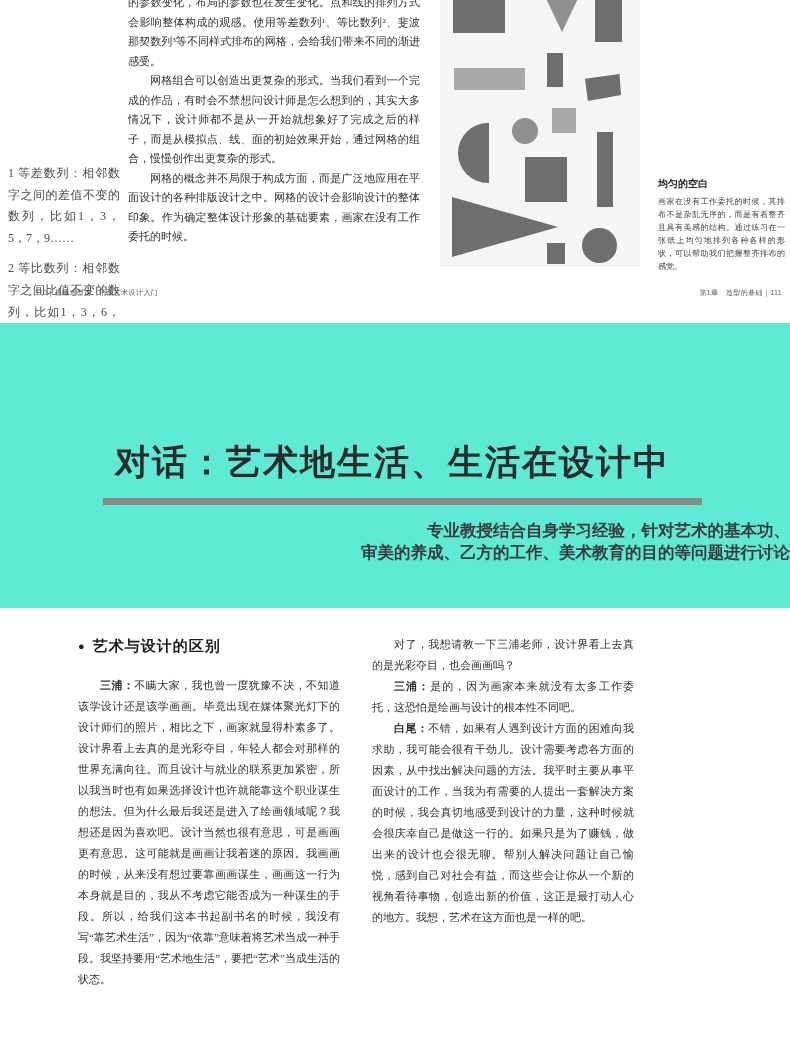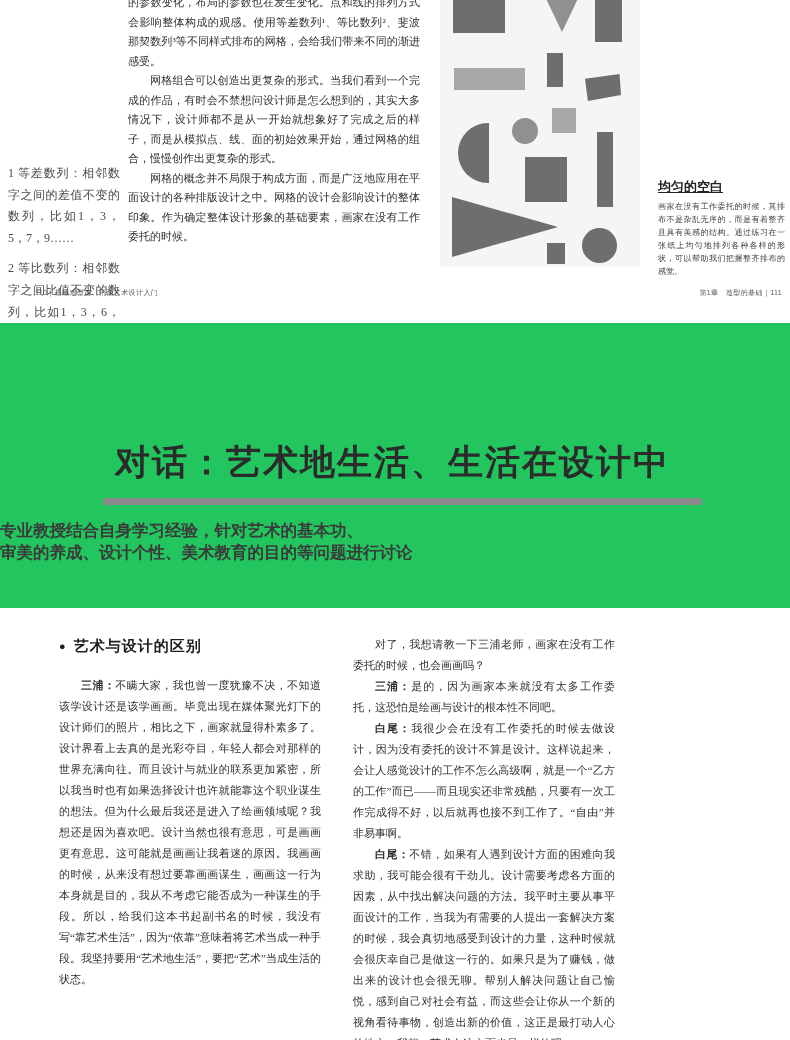--- a/index.html
+++ b/index.html
@@ -43,46 +43,46 @@
     border-top-color:transparent; border-bottom-color:transparent; border-left-style:solid; }
   .tri-down { width:0; height:0; border-left-style:solid; border-right-style:solid;
     border-left-color:transparent; border-right-color:transparent; border-top-style:solid; }
 
   .right-caption {
     position:absolute; left:658px; top:176px; width:127px;
     font-size:8px; line-height:1.62; color:#3d3d3d; text-align:justify;
   }
   .caption-title {
     font-family:"Liberation Sans", sans-serif; font-weight:bold;
-    font-size:13px; color:#222; margin-bottom:4px;text-decoration:underline;
+    font-size:10px; color:#222; margin-bottom:4px;
   }
   .caption-source { margin-top:1px; }
 
   
   .feature {
-    position:relative; width:790px; height:285px; background:#22c55e; overflow:hidden;
+    position:relative; width:790px; height:285px; background:#5eead4; overflow:hidden;
   }
   .title-block {
     position:absolute; left:103px; right:88px; top:116px;
     border-bottom:7px solid #8a8a8a; padding:0 0 12px 12px;
   }
   .feature-title {
     margin:0; font-family:"Liberation Sans", sans-serif; font-weight:bold;
     font-size:35px; letter-spacing:2px; color:#2b2b2b; white-space:nowrap;
   }
   .subtitle {
-    position:absolute; left:0; right:0; top:197px; text-align:left;
+    position:absolute; left:0; right:0; top:197px; text-align:right;
     font-family:"Liberation Sans", sans-serif; font-weight:bold;
     font-size:16.5px; line-height:21.5px; color:#3a3a3a;
   }
 
   
   .dialogue {
     position:relative; width:790px; height:432px; background:#ffffff;
-    padding:26px 104px 0 59px; overflow:hidden;
+    padding:26px 104px 0 78px; overflow:hidden;
   }
   .columns { display:flex; gap:32px; }
   .col { width:262px; font-size:11px; line-height:21px; text-align:justify; color:#2f2f2f; }
   .col p { margin:0; text-indent:2em; }
   .col p b { font-weight:bold; }
   .dlg-heading {
     font-weight:bold; font-size:15px; color:#1e1e1e; margin:2px 0 18px 0;
     text-indent:0; letter-spacing:1px;
   }
   .dlg-heading .bullet { font-size:11px; vertical-align:1px; margin-right:7px; }
@@ -135,38 +135,37 @@
 
     <div class="page-footer right">第1章　造型的基础｜111</div>
   </section>
 
   <section class="feature">
     <div class="title-block">
       <h1 class="feature-title">对话：艺术地生活、生活在设计中</h1>
     </div>
     <div class="subtitle">
       <div>专业教授结合自身学习经验，针对艺术的基本功、</div>
-      <div>审美的养成、设计个性、美术教育的目的等问题进行讨论</div>
+      <div>审美的养成、乙方的工作、美术教育的目的等问题进行讨论</div>
     </div>
   </section>
 
   <section class="dialogue">
     <div class="columns">
       <div class="col">
         <div class="dlg-heading">
           <span class="bullet">●</span><span>艺术与设计的区别</span>
         </div>
         <div>
             <p><b>三浦：</b>不瞒大家，我也曾一度犹豫不决，不知道该学设计还是该学画画。毕竟出现在媒体聚光灯下的设计师们的照片，相比之下，画家就显得朴素多了。设计界看上去真的是光彩夺目，年轻人都会对那样的世界充满向往。而且设计与就业的联系更加紧密，所以我当时也有如果选择设计也许就能靠这个职业谋生的想法。但为什么最后我还是进入了绘画领域呢？我想还是因为喜欢吧。设计当然也很有意思，可是画画更有意思。这可能就是画画让我着迷的原因。我画画的时候，从来没有想过要靠画画谋生，画画这一行为本身就是目的，我从不考虑它能否成为一种谋生的手段。所以，给我们这本书起副书名的时候，我没有写“靠艺术生活”，因为“依靠”意味着将艺术当成一种手段。我坚持要用“艺术地生活”，要把“艺术”当成生活的状态。</p>
           </div>
       </div>
       <div class="col">
         <div>
-            <p>对了，我想请教一下三浦老师，画家在没有工作委托的时候，也会画画吗？</p>
+            <p>对了，我想请教一下三浦老师，设计界看上去真的是光彩夺目，也会画画吗？</p>
             <p><b>三浦：</b>是的，因为画家本来就没有太多工作委托，这恐怕是绘画与设计的根本性不同吧。</p>
-            <p><b>白尾：</b>我很少会在没有工作委托的时候去做设计，因为没有委托的设计不算是设计。这样说起来，会让人感觉设计的工作不怎么高级啊，就是一个“乙方的工作”而已——而且现实还非常残酷，只要有一次工作完成得不好，以后就再也接不到工作了。“自由”并非易事啊。</p>
             <p><b>白尾：</b>不错，如果有人遇到设计方面的困难向我求助，我可能会很有干劲儿。设计需要考虑各方面的因素，从中找出解决问题的方法。我平时主要从事平面设计的工作，当我为有需要的人提出一套解决方案的时候，我会真切地感受到设计的力量，这种时候就会很庆幸自己是做这一行的。如果只是为了赚钱，做出来的设计也会很无聊。帮别人解决问题让自己愉悦，感到自己对社会有益，而这些会让你从一个新的视角看待事物，创造出新的价值，这正是最打动人心的地方。我想，艺术在这方面也是一样的吧。</p>
           </div>
       </div>
     </div>
   </section>
 
 </div>
 
 </body></html>

